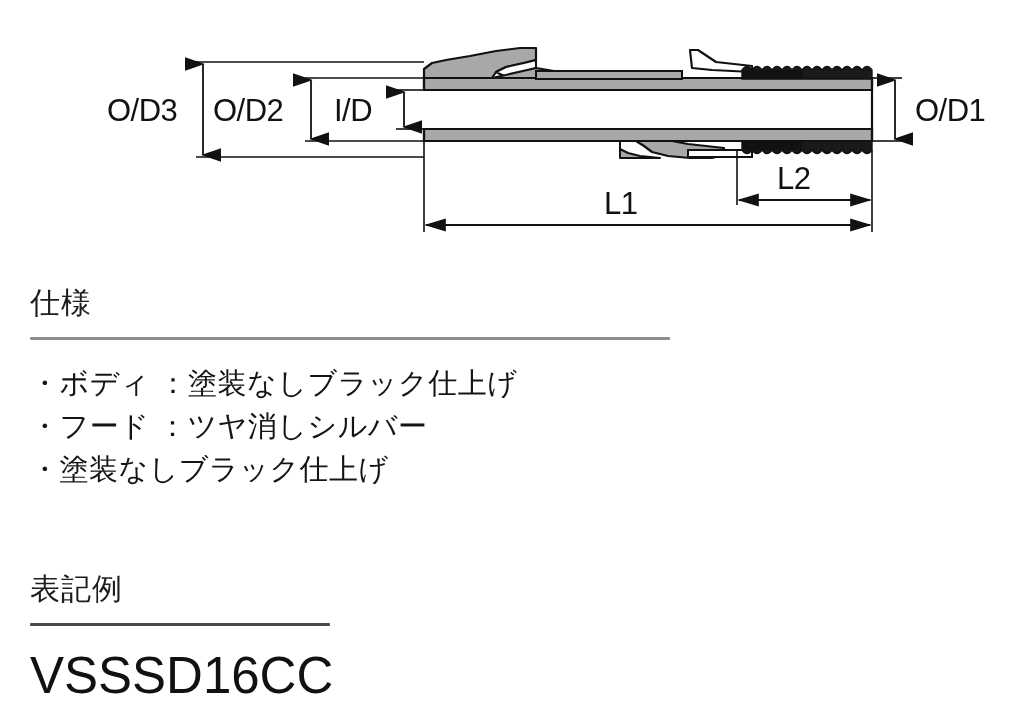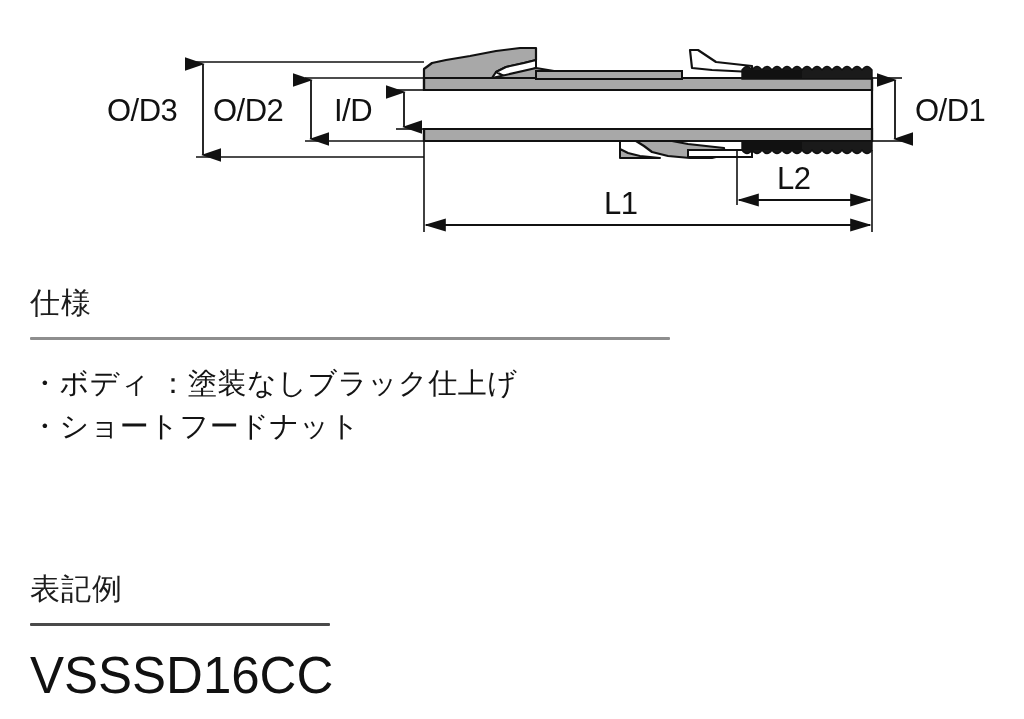--- a/index.html
+++ b/index.html
@@ -206,21 +206,22 @@
       <text class="dim-label" x="777" y="189">L2</text>
     </g>
   </svg>
 </div>
 
 <div id="spec-section">
   <h2 class="section-heading">仕様</h2>
   <div class="rule rule-wide"></div>
   <ul class="spec-list">
     <li>・ボディ ：塗装なしブラック仕上げ</li>
-    <li>・ショートフードナット</li>
+    <li>・フード ：ツヤ消しシルバー</li>
+    <li>・塗装なしブラック仕上げ</li>
   </ul>
 </div>
 
 <div id="example-section">
   <h2 class="section-heading">表記例</h2>
   <div class="rule rule-narrow"></div>
   <div id="model-code">VSSSD16CC</div>
 </div>
 
 </body></html>

